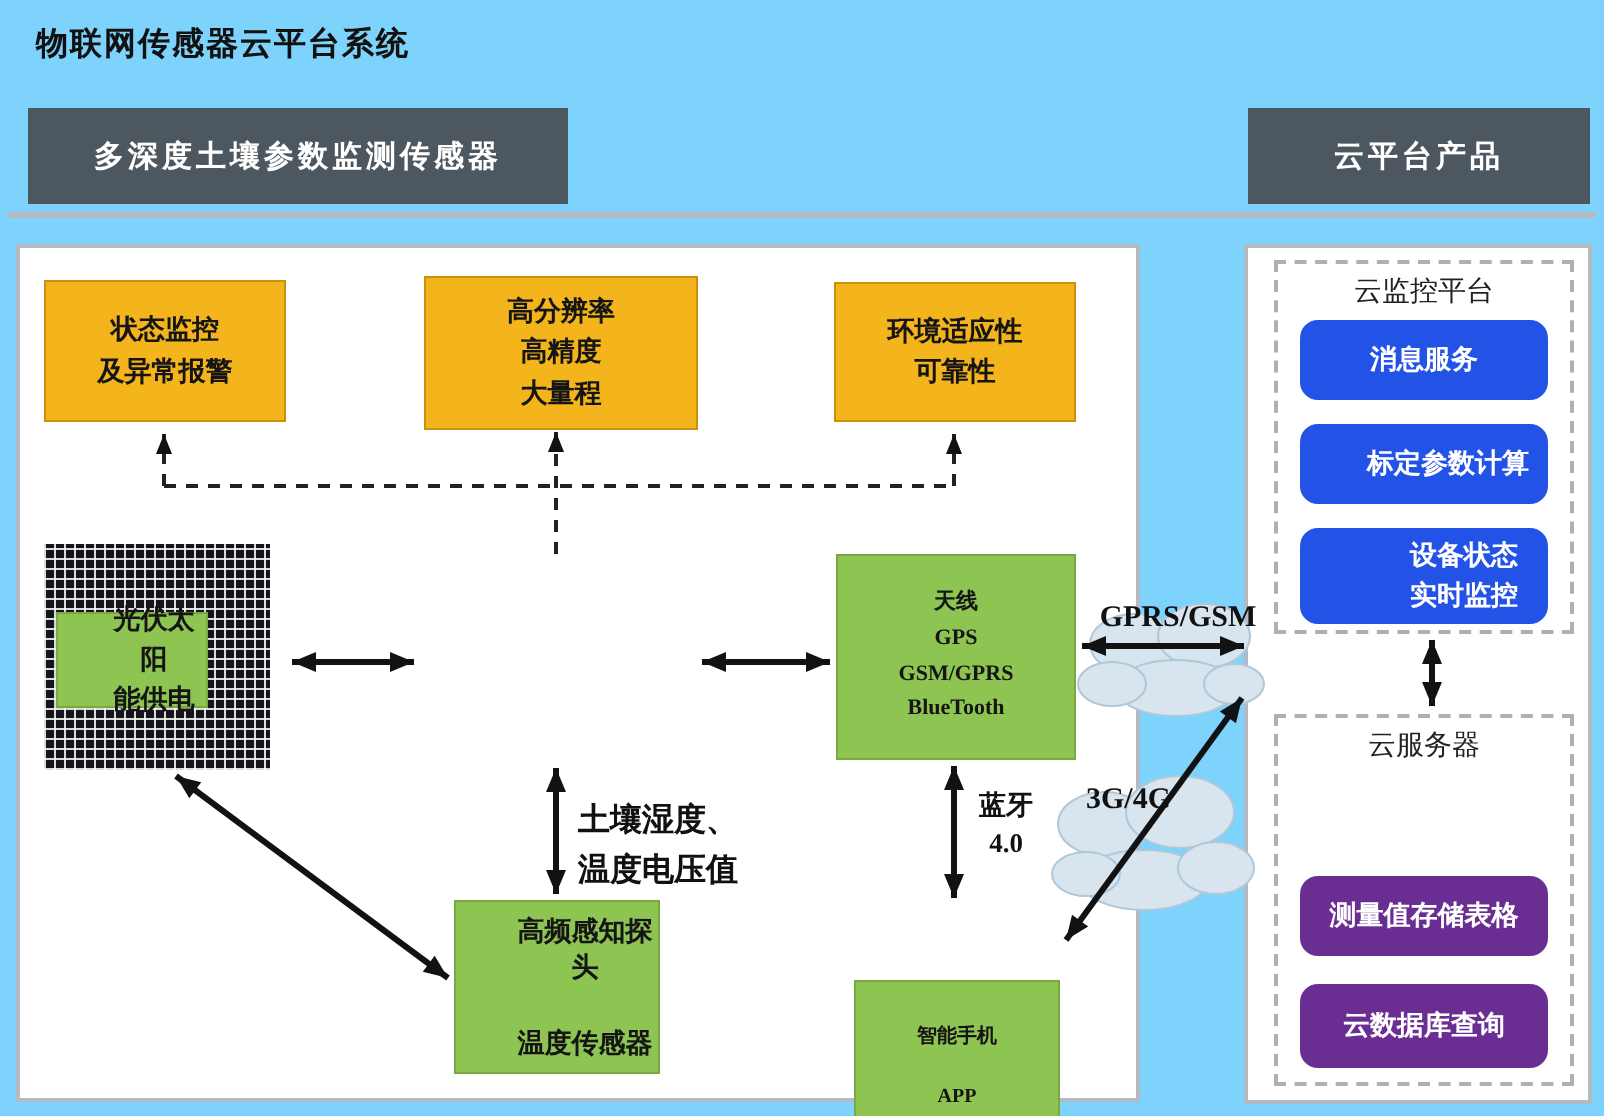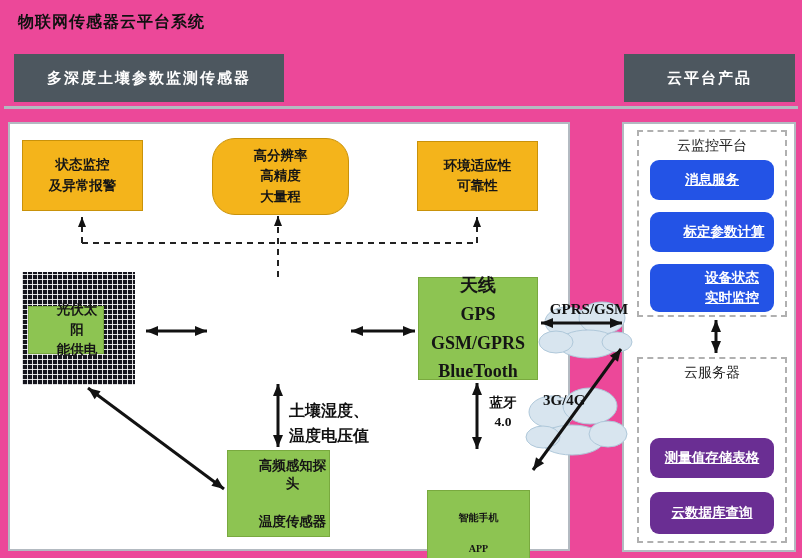--- a/index.html
+++ b/index.html
@@ -1,64 +1,64 @@
 <!DOCTYPE html>
 <html><head>
 <meta charset="utf-8">
 <style>
   html,body{margin:0;padding:0;background:#fff;}
   .stage{
-    position:relative;width:802px;height:558px;background:#ec4899;overflow:hidden;
+    position:relative;width:802px;height:558px;background:#7dd3fc;overflow:hidden;
     font-family:"Liberation Sans","DejaVu Sans",sans-serif;color:#111;
   }
   .abs{position:absolute;box-sizing:border-box;}
   .page-title{left:18px;top:12px;font-size:16px;font-weight:bold;letter-spacing:1px;}
   .tab{
     background:#4D575F;color:#fff;display:flex;align-items:center;justify-content:center;
     font-size:15px;font-weight:bold;letter-spacing:2px;
   }
   .tab-left{left:14px;top:54px;width:270px;height:48px;}
   .tab-right{left:624px;top:54px;width:171px;height:48px;}
   .separator{left:4px;top:106px;width:794px;height:3px;background:#b3bac1;}
   .panel{border:2px solid #b3bac1;background:#fff;}
   .panel-main{left:8px;top:122px;width:562px;height:429px;}
   .panel-right{left:622px;top:122px;width:174px;height:430px;}
   .box{
     display:flex;flex-direction:column;align-items:center;justify-content:center;
     text-align:center;font-weight:bold;color:#151515;
   }
   .yellow{background:#F4B41B;border:1px solid #C9920A;font-size:13.5px;line-height:1.5;}
   .f1{left:22px;top:140px;width:121px;height:71px;}
-  .f2{left:212px;top:138px;width:137px;height:77px;border-radius:23px;}
+  .f2{left:212px;top:138px;width:137px;height:77px;}
   .f3{left:417px;top:141px;width:121px;height:70px;}
   .green{background:#8DC452;border:1px solid #79A93F;}
   .solar{
     left:22px;top:272px;width:113px;height:113px;background-color:#14141c;
     background-image:
       repeating-linear-gradient(0deg, rgba(255,255,255,.85) 0 1px, transparent 1px 5px),
       repeating-linear-gradient(90deg, rgba(255,255,255,.85) 0 1px, transparent 1px 5px);
   }
   .solar-label{left:28px;top:306px;width:76px;height:48px;font-size:13.5px;line-height:1.5;padding-left:22px;}
   .platform{left:210px;top:279px;width:138px;height:101px;font-size:15px;}
-  .antenna{left:418px;top:277px;width:120px;height:103px;font-size:18px;line-height:1.6;}
+  .antenna{left:418px;top:277px;width:120px;height:103px;font-size:11px;line-height:1.6;}
   .probe{left:227px;top:450px;width:103px;height:87px;font-size:13.5px;gap:20px;padding-left:28px;}
   .phone{left:427px;top:452px;width:103px;height:85px;font-size:10px;gap:18px;margin-top:38px;}
   .serif{font-family:"Liberation Serif","DejaVu Serif",serif;}
   .linklabel{font-weight:bold;color:#111;z-index:7;}
   .lbl-gprs{left:544px;top:301px;width:90px;text-align:center;font-size:15px;}
   .lbl-lte{left:543px;top:392px;width:60px;font-size:15px;}
   .lbl-soil{left:289px;top:399px;font-size:16px;line-height:1.55;text-align:left;}
   .lbl-bt{left:484px;top:394px;width:38px;text-align:center;font-size:13.5px;line-height:1.4;}
   .dashedbox{border:2px dashed #b0b0b0;background:transparent;}
   .grp-monitor{left:637px;top:130px;width:150px;height:187px;}
   .grp-server{left:637px;top:357px;width:150px;height:186px;}
   .grp-title{position:absolute;left:0;right:0;top:5px;text-align:center;font-size:14px;color:#222;font-weight:400;}
   .pill{
     border-radius:9px;color:#fff;font-size:13.5px;font-weight:bold;line-height:1.45;
-    display:flex;flex-direction:column;align-items:center;justify-content:center;text-align:center;text-decoration:underline;
+    display:flex;flex-direction:column;align-items:center;justify-content:center;text-align:center;
   }
   .blue{background:#2353E6;}
   .purple{background:#6A2E93;}
   .b1{left:650px;top:160px;width:124px;height:40px;}
   .b2{left:650px;top:212px;width:124px;height:40px;padding-left:24px;}
   .b3{left:650px;top:264px;width:124px;height:48px;padding-left:40px;}
   .p1{left:650px;top:382px;width:124px;height:46px;}
   .p2{left:650px;top:438px;width:124px;height:40px;}
   .p3{left:650px;top:492px;width:124px;height:42px;}
   .overlay{left:0;top:0;width:802px;height:558px;z-index:5;pointer-events:none;}

